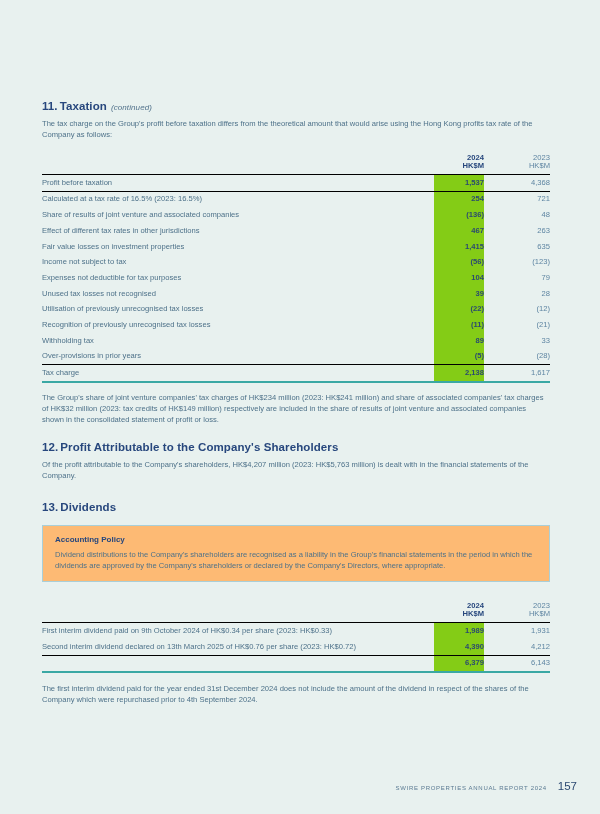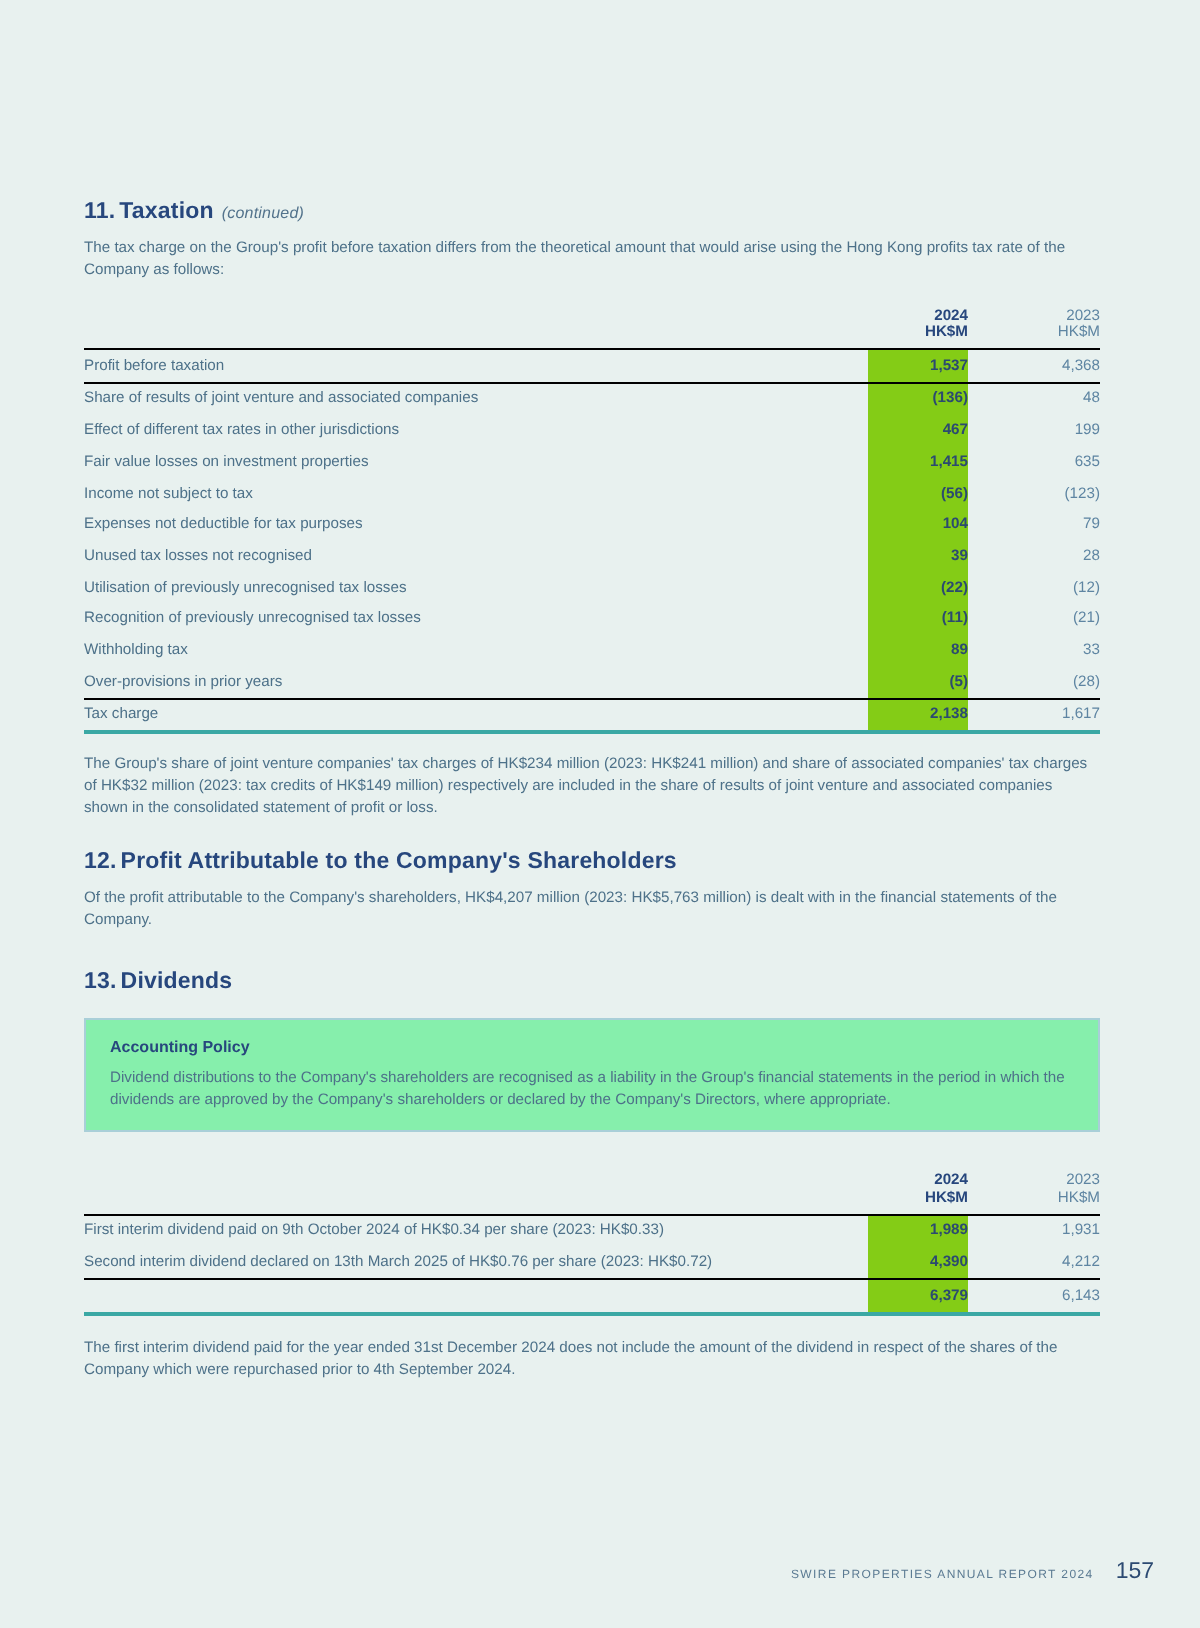--- a/index.html
+++ b/index.html
@@ -64,21 +64,21 @@
   }
   th.col-year .unit { display: block; }
   td.lbl { text-align: left; padding-right: 8px; }
   td.val { text-align: right; padding-right: 5px; white-space: nowrap; }
   td.val.cur { font-weight: bold; color: #2b4a70; background: #84cc16; }
   td.val.prev { color: #5e85a2; }
   tr.rule-below { border-bottom: 1px solid #000000; }
   tr.rule-below-thick { border-bottom: 2px solid #3aa8a4; }
   
   .policy-box {
-    background: #86efac;
+    background: #fdba74;
     border: 1px solid #a9cfd8;
     padding: 9px 12px 10px 12px;
     margin-top: 12px;
   }
   .policy-title {
     font-size: 8px;
     font-weight: bold;
     color: #27477d;
     margin-bottom: 5px;
   }
@@ -126,28 +126,33 @@
         <th class="col-year prev"><span>2023</span><span class="unit">HK$M</span></th>
       </tr>
     </thead>
     <tbody>
       <tr class="rule-below">
         <td class="lbl">Profit before taxation</td>
         <td class="val cur">1,537</td>
         <td class="val prev">4,368</td>
       </tr>
       <tr>
+        <td class="lbl">Calculated at a tax rate of 16.5% (2023: 16.5%)</td>
+        <td class="val cur">254</td>
+        <td class="val prev">721</td>
+      </tr>
+      <tr>
         <td class="lbl">Share of results of joint venture and associated companies</td>
         <td class="val cur">(136)</td>
         <td class="val prev">48</td>
       </tr>
       <tr>
         <td class="lbl">Effect of different tax rates in other jurisdictions</td>
         <td class="val cur">467</td>
-        <td class="val prev">199</td>
+        <td class="val prev">263</td>
       </tr>
       <tr>
         <td class="lbl">Fair value losses on investment properties</td>
         <td class="val cur">1,415</td>
         <td class="val prev">635</td>
       </tr>
       <tr>
         <td class="lbl">Income not subject to tax</td>
         <td class="val cur">(56)</td>
         <td class="val prev">(123)</td>

